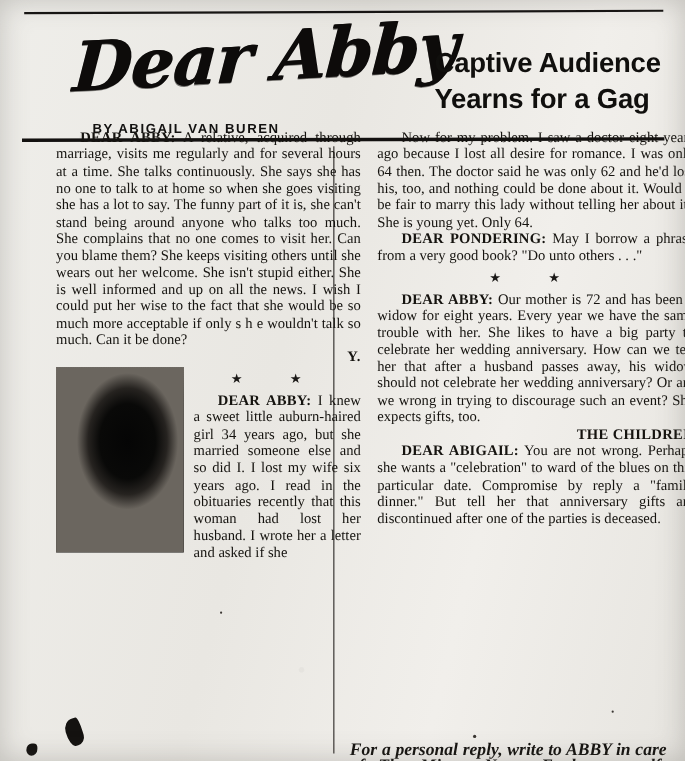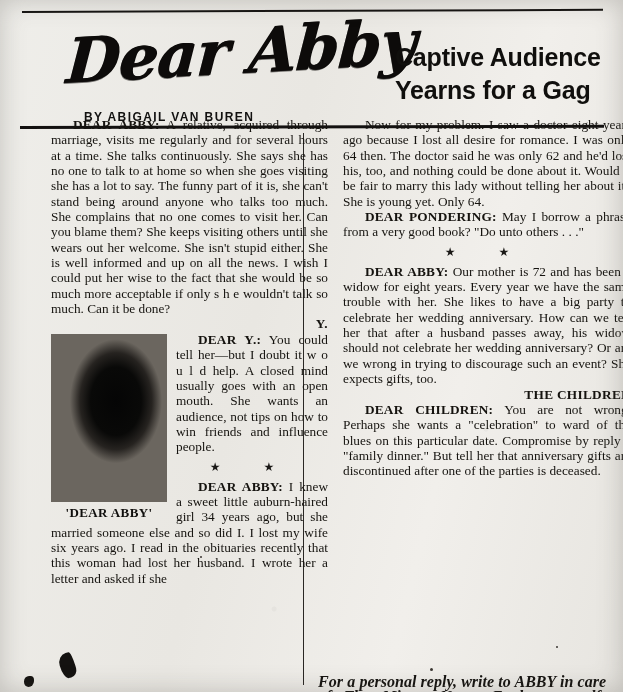--- a/index.html
+++ b/index.html
@@ -231,43 +231,41 @@
   <div class="rule-mid"></div>
 
   <div class="divider"></div>
 
   <div class="col" id="col-left">
 
     <p class="body"><span class="lead">DEAR ABBY:</span><span> A relative, acquired through marriage, visits me regularly and for several hours at a time. She talks continuously. She says she has no one to talk to at home so when she goes visiting she has a lot to say. The funny part of it is, she can't stand being around anyone who talks too much. She complains that no one comes to visit her. Can you blame them? She keeps visiting others until she wears out her welcome. She isn't stupid either. She is well informed and up on all the news. I wish I could put her wise to the fact that she would be so much more acceptable if only s h e wouldn't talk so much. Can it be done?</span><span class="signer">Y.</span></p>
 
     <div id="photo-wrap">
       <div id="photo"></div>
-      <div id="photo-caption">'DEAR ABBY'</div>
     </div>
 
-    <p class="body"><span class="lead">DEAR Y.:</span><span> You could tell her—but I doubt it w o u l d help. A closed mind usually goes with an open mouth. She wants an audience, not tips on how to win friends and influence people.</span></p>
 
     <span class="stars">★ ★</span>
 
     <p class="body"><span class="lead">DEAR ABBY:</span><span> I knew a sweet little auburn-haired girl 34 years ago, but she married someone else and so did I. I lost my wife six years ago. I read in the obituaries recently that this woman had lost her husband. I wrote her a letter and asked if she</span></p>
 
   </div>
 
   <div class="col" id="col-right">
 
 
     <p class="body"><span>Now for my problem. I saw a doctor eight years ago because I lost all desire for romance. I was only 64 then. The doctor said he was only 62 and he'd lost his, too, and nothing could be done about it. Would it be fair to marry this lady without telling her about it? She is young yet. Only 64.</span></p>
 
     <p class="body"><span class="lead">DEAR PONDERING:</span><span> May I borrow a phrase from a very good book? "Do unto others . . ."</span></p>
 
     <span class="stars">★ ★</span>
 
     <p class="body"><span class="lead">DEAR ABBY:</span><span> Our mother is 72 and has been a widow for eight years. Every year we have the same trouble with her. She likes to have a big party to celebrate her wedding anniversary. How can we tell her that after a husband passes away, his widow should not celebrate her wedding anniversary? Or are we wrong in trying to discourage such an event? She expects gifts, too.</span><span class="signer">THE CHILDREN</span></p>
 
-    <p class="body"><span class="lead">DEAR CHILDREN:</span><span> You are not wrong. Perhaps she wants a "celebration" to ward of the blues on this particular date. Compromise by reply a "family dinner." But tell her that anniversary gifts are discontinued after one of the parties is deceased.</span></p>
+    <p class="body"><span class="lead">DEAR ABIGAIL:</span><span> You are not wrong. Perhaps she wants a "celebration" to ward of the blues on this particular date. Compromise by reply a "family dinner." But tell her that anniversary gifts are discontinued after one of the parties is deceased.</span></p>
 
   </div>
 
   <div id="footer-note">For a personal reply, write to ABBY in care of The Mirror News. Enclose a self-addressed, stamped envelope.</div>
 
   <div class="blot" id="blot-a"></div>
   <div class="blot" id="blot-b"></div>
   <div class="speck" style="left:430px; top:668px; width:3px; height:3px;"></div>
   <div class="speck" style="left:556px; top:646px; width:2px; height:2px;"></div>
   <div class="speck" style="left:200px; top:556px; width:2px; height:2px;"></div>

